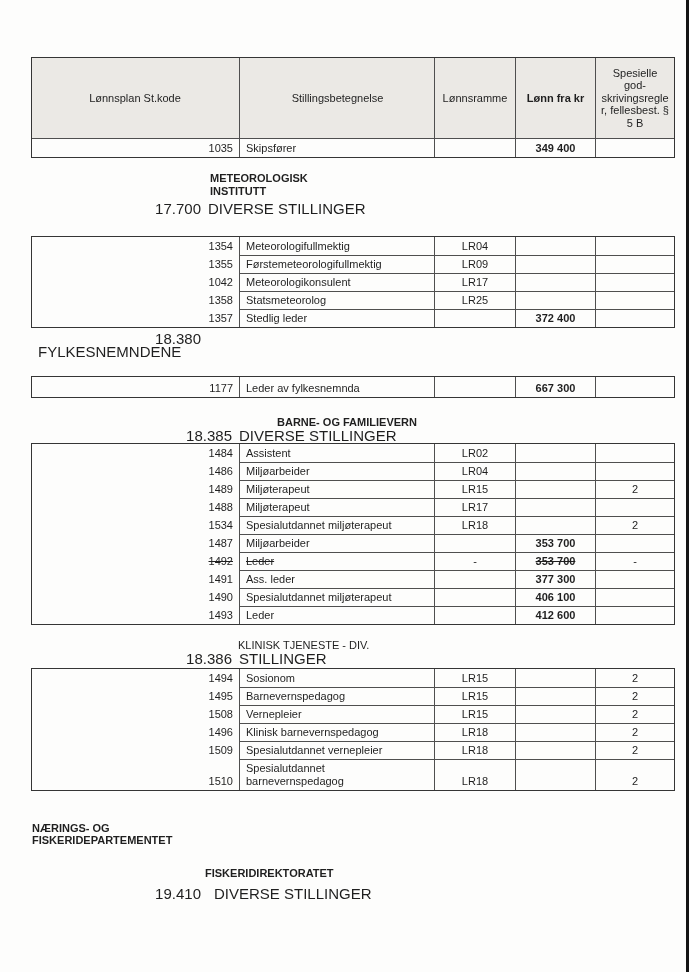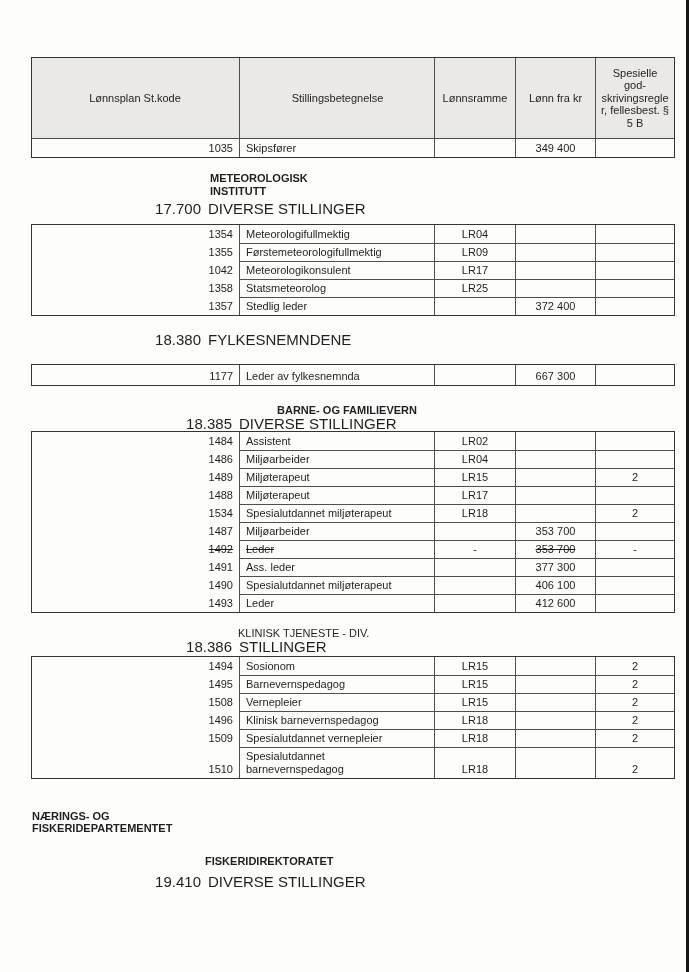--- a/index.html
+++ b/index.html
@@ -11,21 +11,21 @@
   
   .btable { display:table; table-layout:fixed; width:609px; margin-left:31px;
             border:1px solid #353535; }
   .hrow, .trow { display:table-row; }
   .cell { display:table-cell; font-size:11px; line-height:13px; vertical-align:bottom;
           padding:2px 5px; border-right:1px solid #4f4f4f; height:18px; }
   .cell:last-child { border-right:none; }
   .c-code  { width:208px; text-align:right; padding-right:6px; }
   .c-title { width:195px; text-align:left; padding-left:6px; white-space:pre-line; }
   .c-ramme { width:81px;  text-align:center; }
-  .c-lonn  { width:80px;  text-align:center; }
+  .c-lonn  { width:80px;  text-align:center;font-weight:bold; }
   .c-note  { width:78px;  text-align:center; }
   .trow + .trow .cell:not(.c-code) { border-top:1px solid #4f4f4f; }
   .hrow .cell { background-color:#ebe9e5;
           background-image: radial-gradient(#c9c7c2 0.5px, rgba(0,0,0,0) 0.6px);
           background-size: 4px 4px;
           vertical-align:middle; text-align:center; height:81px; line-height:12.5px;
           border-bottom:1px solid #4f4f4f; overflow-wrap:break-word; word-break:break-word; }
   .struck .c-code, .struck .c-title, .struck .c-lonn { text-decoration:line-through; }
   .t-fylkes .trow .cell { height:20px; }
 
@@ -35,32 +35,32 @@
   .pre-title { font-size:11px; line-height:13px; }
   .codeline { display:flex; font-size:15px; line-height:13px; margin-left:31px; }
   .codeline .code { width:170px; text-align:right; }
   .codeline.wide-code .code { width:201px; }
   .codeline .ctitle { margin-left:7px; }
 
   
   .t-top   { margin-top:57px; }
   .inst-met  { margin-top:14px; margin-left:210px; max-width:120px; }
   .cl-met    { margin-top:5px; }
-  .t-met     { margin-top:9px; }
+  .t-met     { margin-top:21px; }
   .dept-1    { margin-top:17px; }
-  .cl-fylkes { margin-top:17px; }
+  .cl-fylkes { margin-top:4px;flex-direction:column; }
   .t-fylkes  { margin-top:18px; }
   .inst-fam  { margin-top:18px; margin-left:240px; max-width:200px;padding-left:37px; }
   .cl-fam    { }
   .t-fam     { margin-top:1px; }
   .pre-klin  { margin-top:14px; margin-left:238px; }
   .t-klin    { margin-top:3px; }
   .dept-2    { margin-top:31px; }
   .inst-fisk { margin-top:20px; margin-left:205px; max-width:200px; }
-  .cl-fisk   { margin-top:8px; }
+  .cl-fisk   { margin-top:8px;gap:6px; }
 </style>
 </head>
 <body>
 
 <div class="page">
 
   <div class="btable t-top">
 
     <div class="hrow">
       <div class="cell c-code">Lønnsplan St.kode</div>

